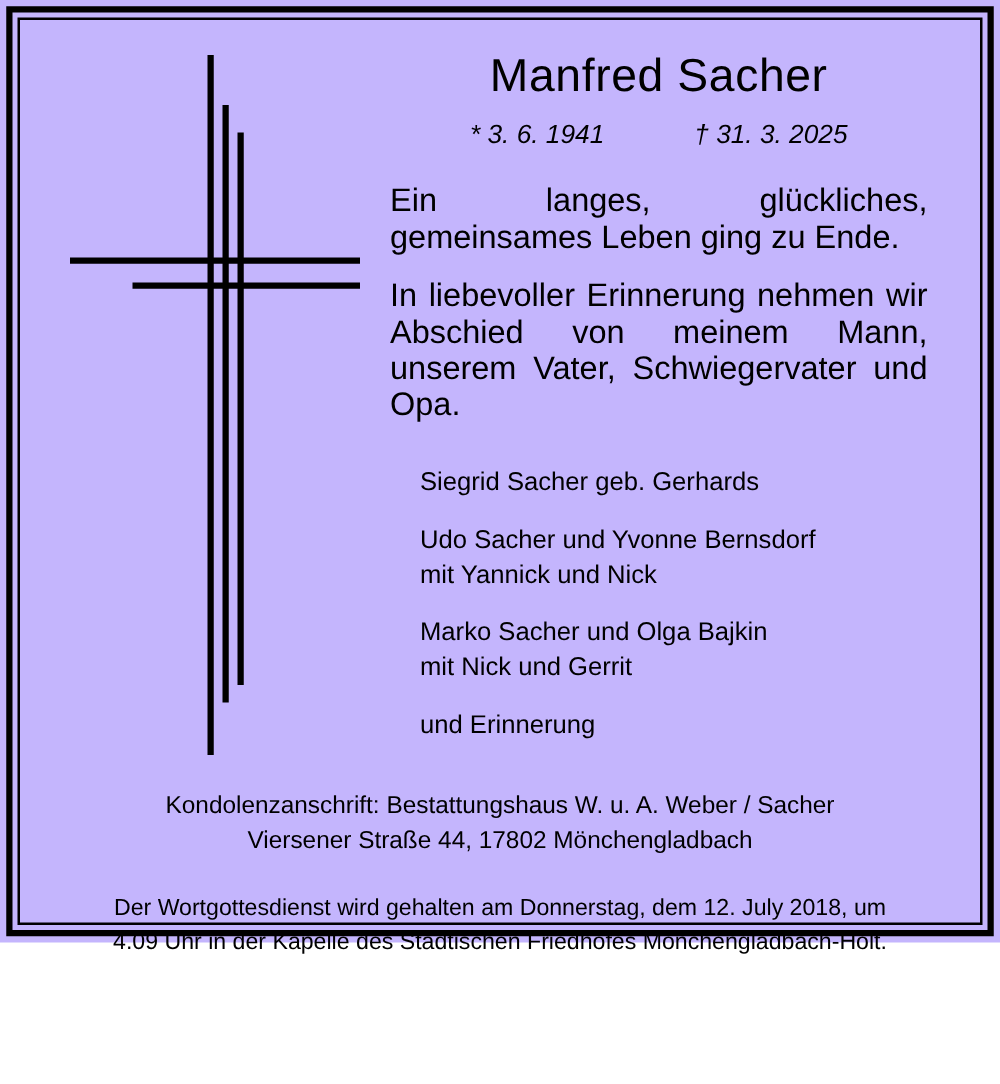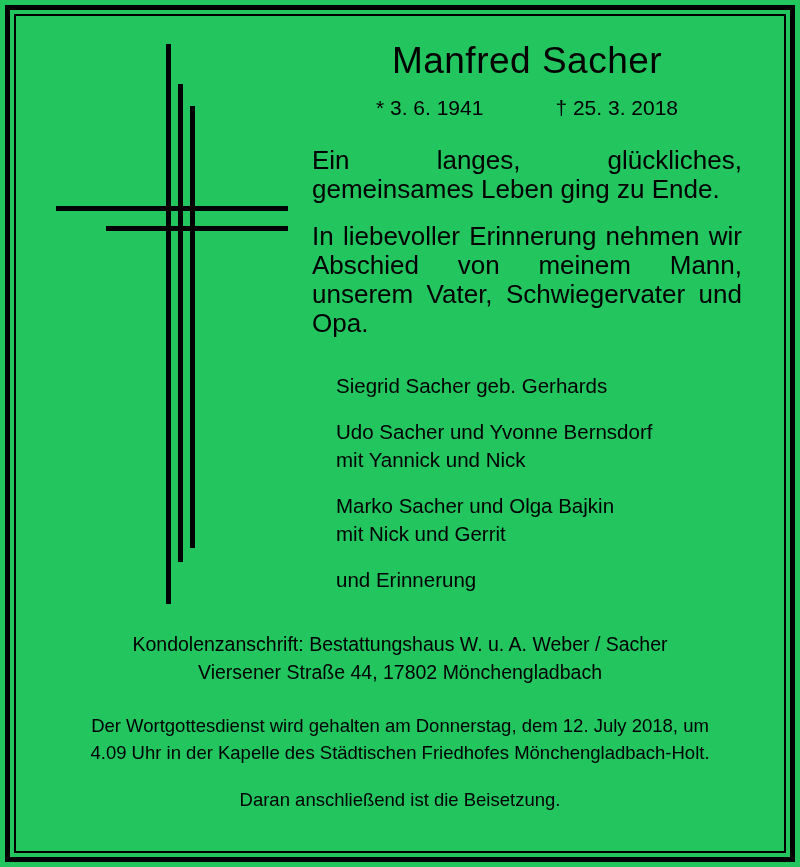--- a/index.html
+++ b/index.html
@@ -10,23 +10,23 @@
   body {
     width: 800px;
     height: 867px;
     font-family: "Liberation Sans", sans-serif;
     color: #000000;
     overflow: hidden;
   }
   .obituary {
     position: relative;
     width: 800px;
-    height: 867px;
-    box-sizing: border-box;
-    background: #22c55e;
+    height: 754px;
+    box-sizing: border-box;
+    background: #c4b5fd;
   }
   .frame-outer {
     position: absolute;
     left: 5px;
     top: 5px;
     right: 5px;
     bottom: 5px;
     border: 5px solid #000000;
     box-sizing: border-box;
   }
@@ -87,20 +87,21 @@
     font-weight: normal;
     white-space: nowrap;
   }
   .dates-row {
     display: flex;
     justify-content: center;
     gap: 72px;
     font-size: 21px;
     margin-top: 14px;
     margin-bottom: 26px;
+    font-style: italic;
   }
   .dates-row span { white-space: nowrap; }
 
   .para {
     font-size: 26px;
     line-height: 29px;
     text-align: left;
     margin: 0 0 18px 0;
   }
   .para.justified {
@@ -165,21 +166,21 @@
           <div class="h-bar" style="left:48px; top:182px; width:182px; height:5px;"></div>
         </div>
       </div>
 
       <div class="text-col">
 
         <div class="deceased-name">Manfred Sacher</div>
 
         <div class="dates-row">
           <span>* 3. 6. 1941</span>
-          <span>† 25. 3. 2018</span>
+          <span>† 31. 3. 2025</span>
         </div>
 
         <p class="para justified">Ein langes, glückliches, gemeinsames Leben ging zu Ende.</p>
 
         <p class="para justified">In liebevoller Erinnerung nehmen wir Abschied von meinem Mann, unserem Vater, Schwiegervater und Opa.</p>
 
         <div class="family-block">
 
           <div class="family-entry">
             <span>Siegrid Sacher geb. Gerhards</span>
@@ -209,18 +210,17 @@
       <div class="condolence">
         <div>Kondolenzanschrift: Bestattungshaus W. u. A. Weber / Sacher</div>
         <div>Viersener Straße 44, 17802 Mönchengladbach</div>
       </div>
 
       <div class="service">
         <div>Der Wortgottesdienst wird gehalten am Donnerstag, dem 12. July 2018, um</div>
         <div>4.09 Uhr in der Kapelle des Städtischen Friedhofes Mönchengladbach-Holt.</div>
       </div>
 
-      <div class="burial">Daran anschließend ist die Beisetzung.</div>
 
     </div>
 
   </div>
 </div>
 
 </body></html>

